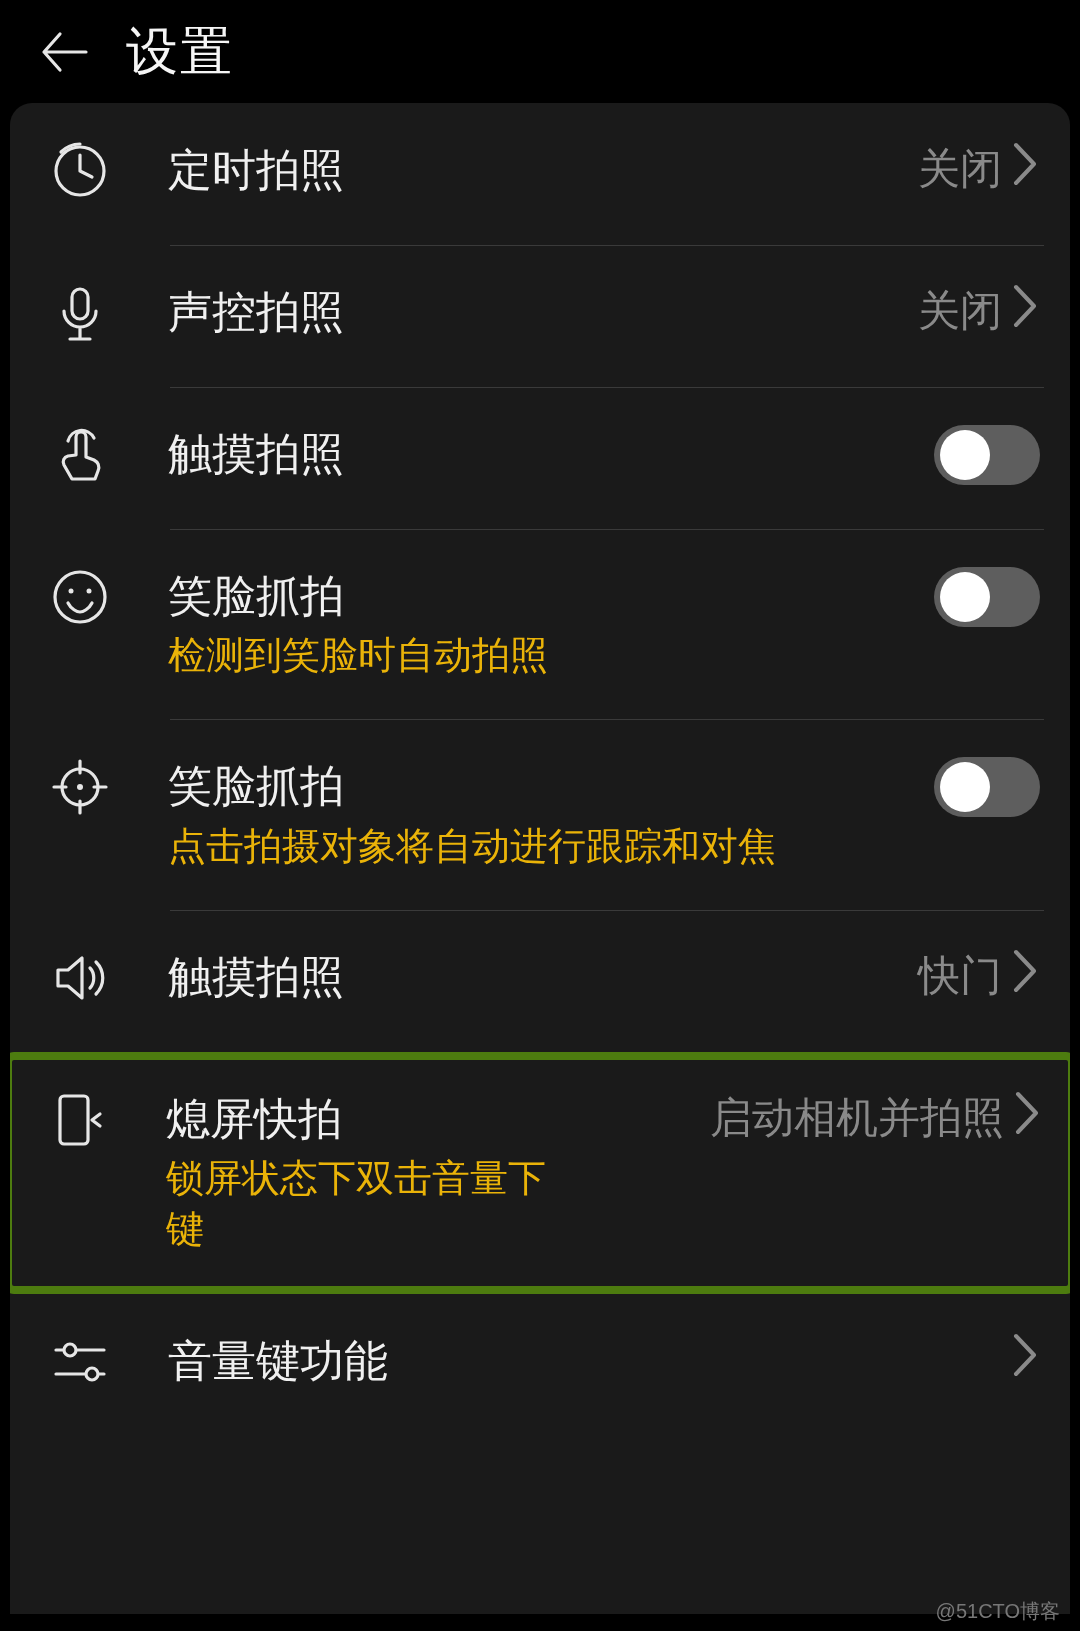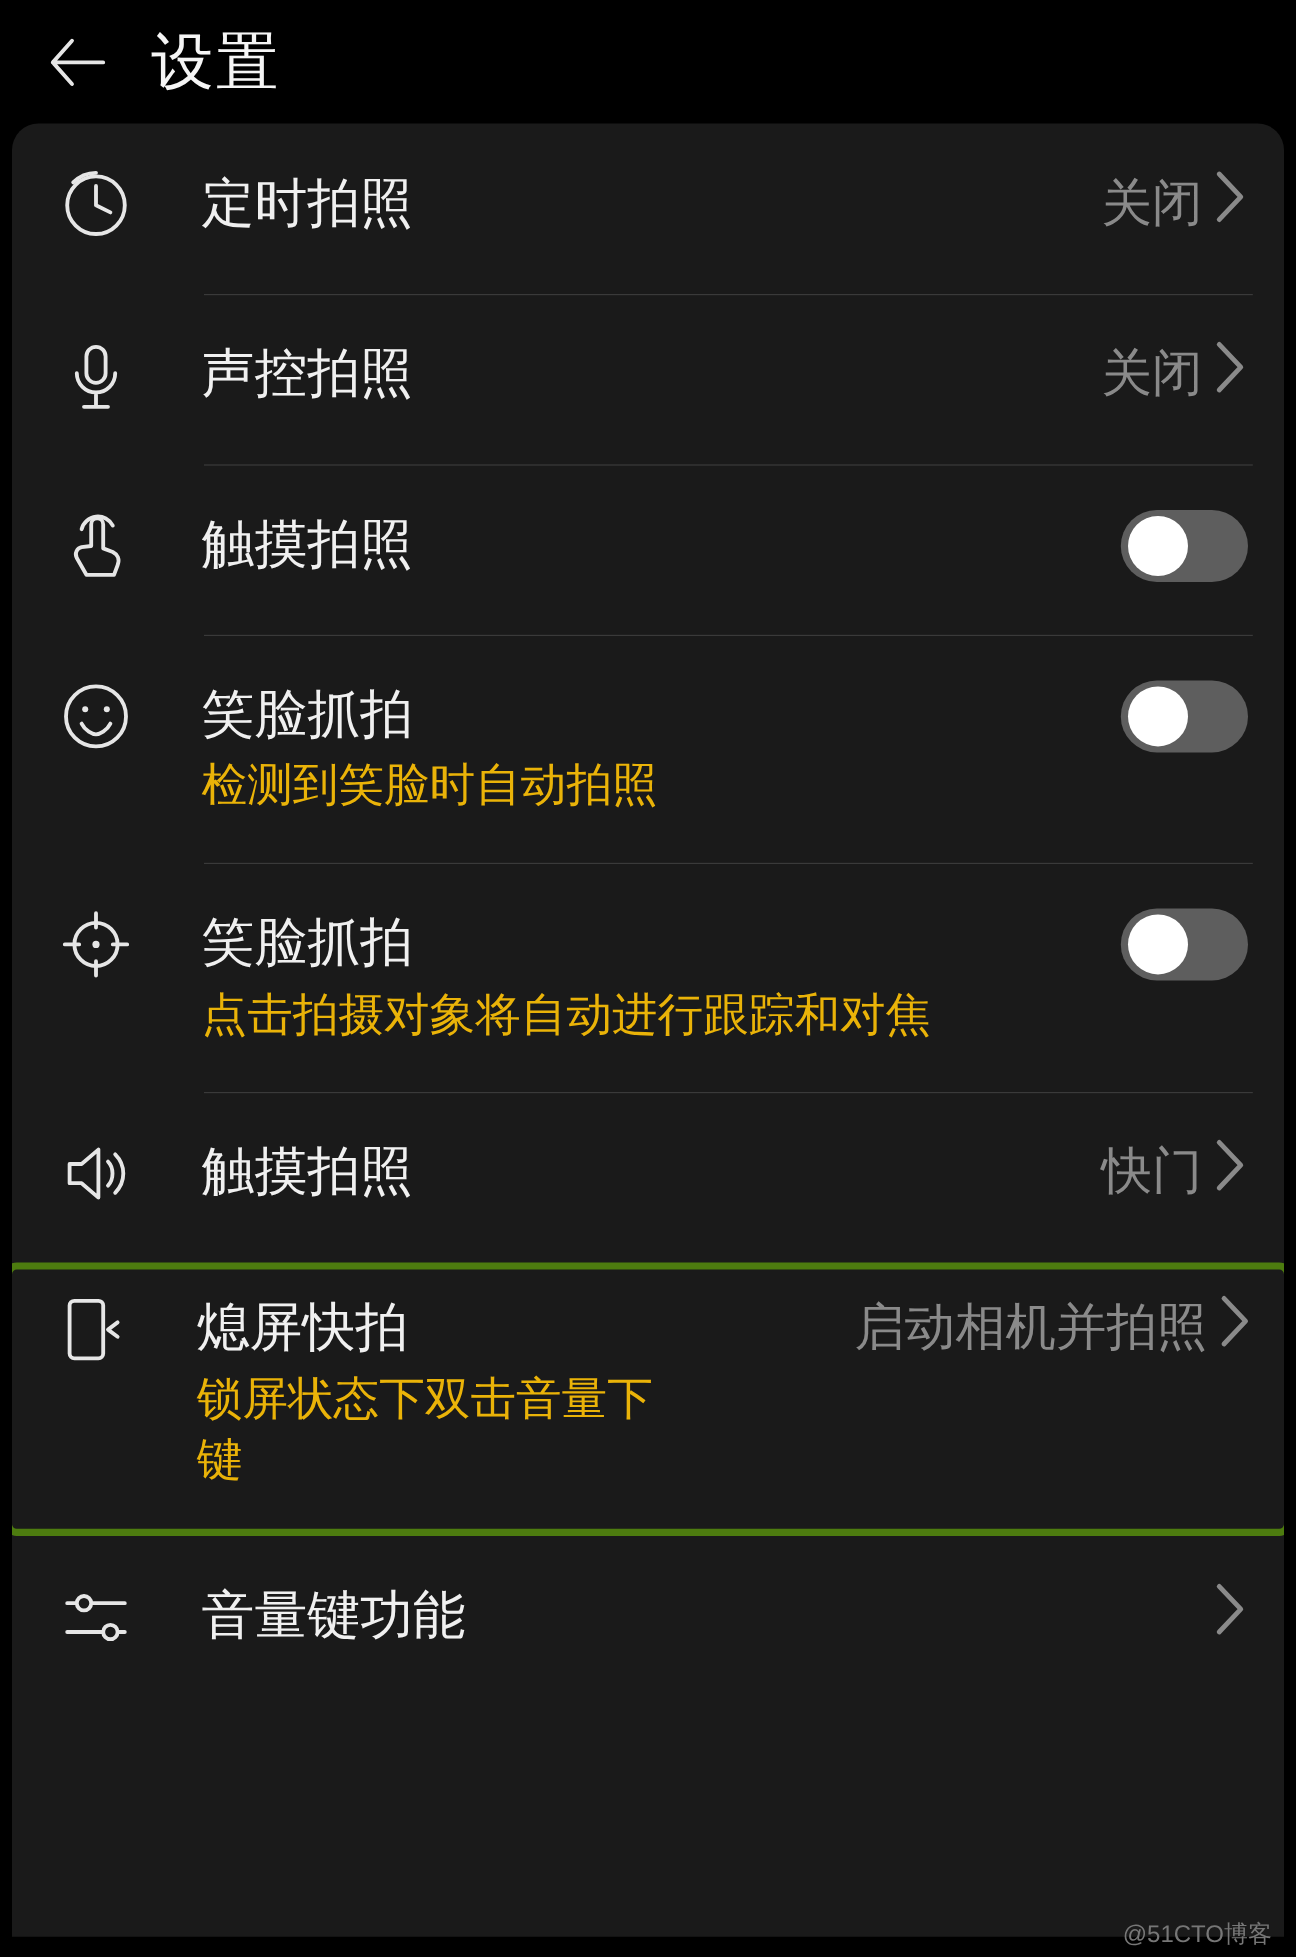--- a/index.html
+++ b/index.html
@@ -102,24 +102,24 @@
     position: absolute;
     top: 5px;
     left: 6px;
     width: 50px;
     height: 50px;
     border-radius: 50%;
     background: #fff;
   }
   
   .highlight {
-    border: 6px solid #4d7c0f;
+    border: 8px solid #4d7c0f;
     border-radius: 10px;
     margin: 0 -6px;
-    padding: 20px 26px 30px 36px;
+    padding: 30px 26px 30px 36px;
   }
   .highlight::before { display: none; }
   .highlight + .row::before { display: none; }
   
   .watermark {
     position: absolute;
     right: 20px;
     bottom: 6px;
     font-size: 20px;
     color: #777;

